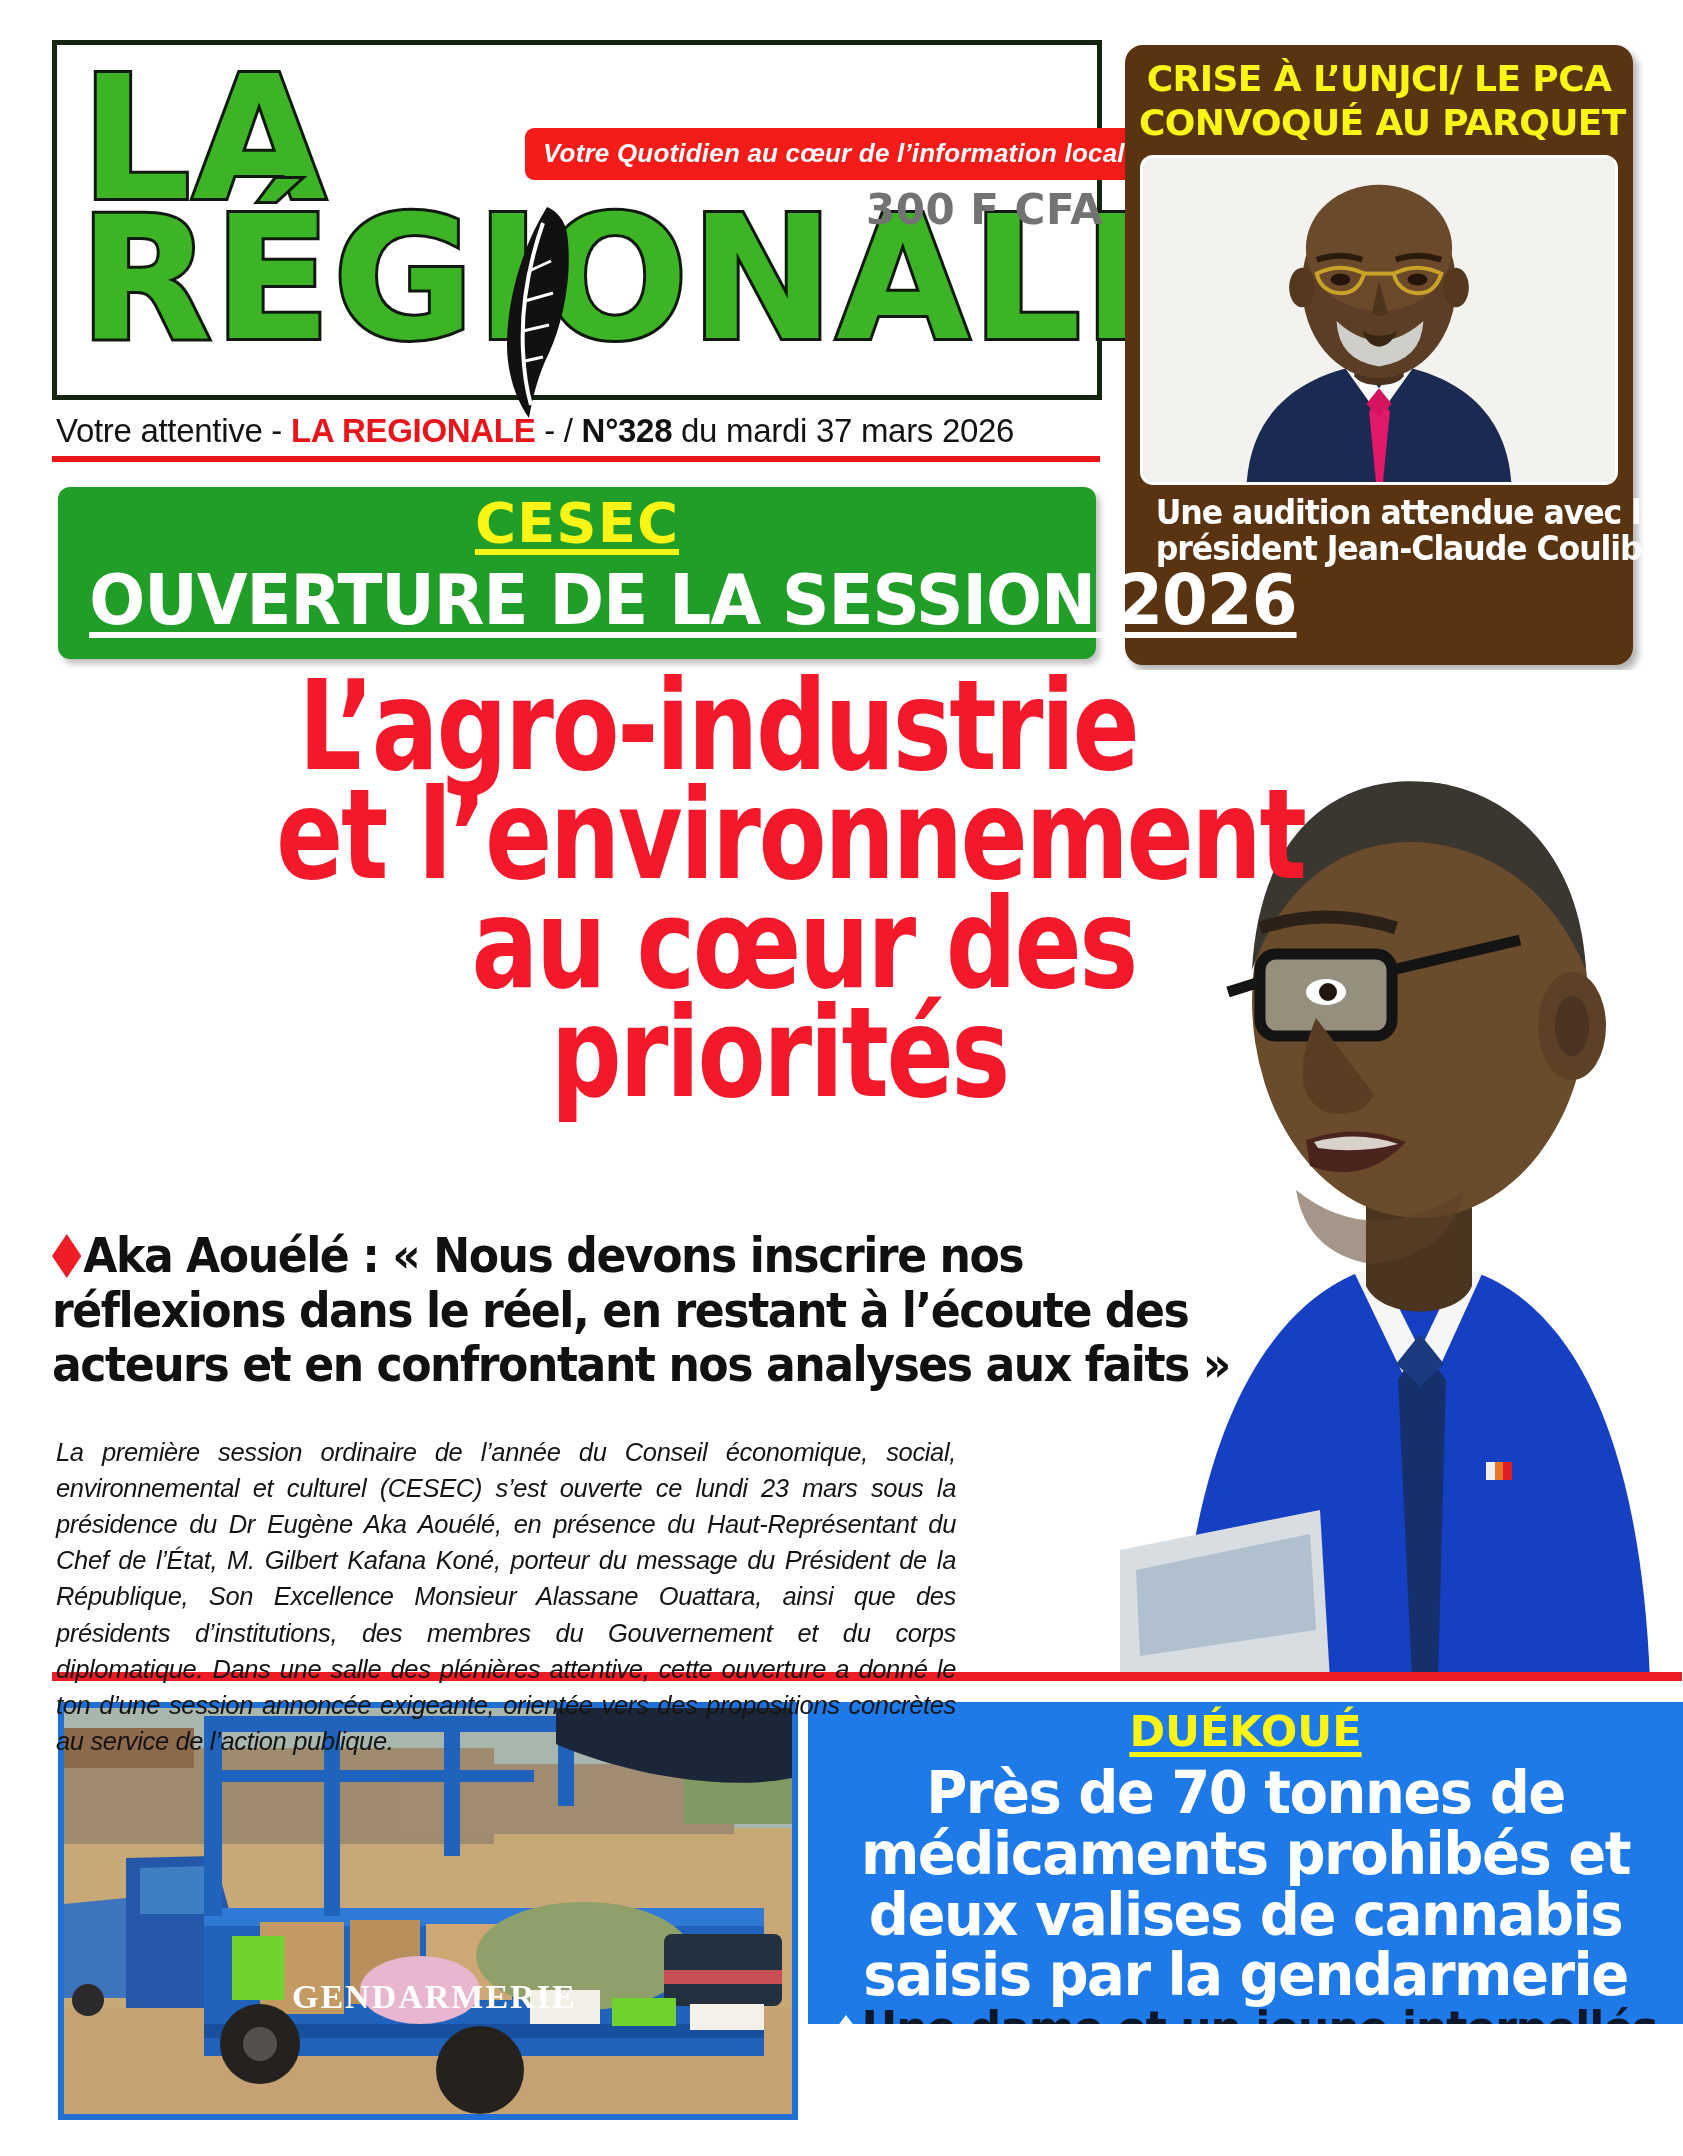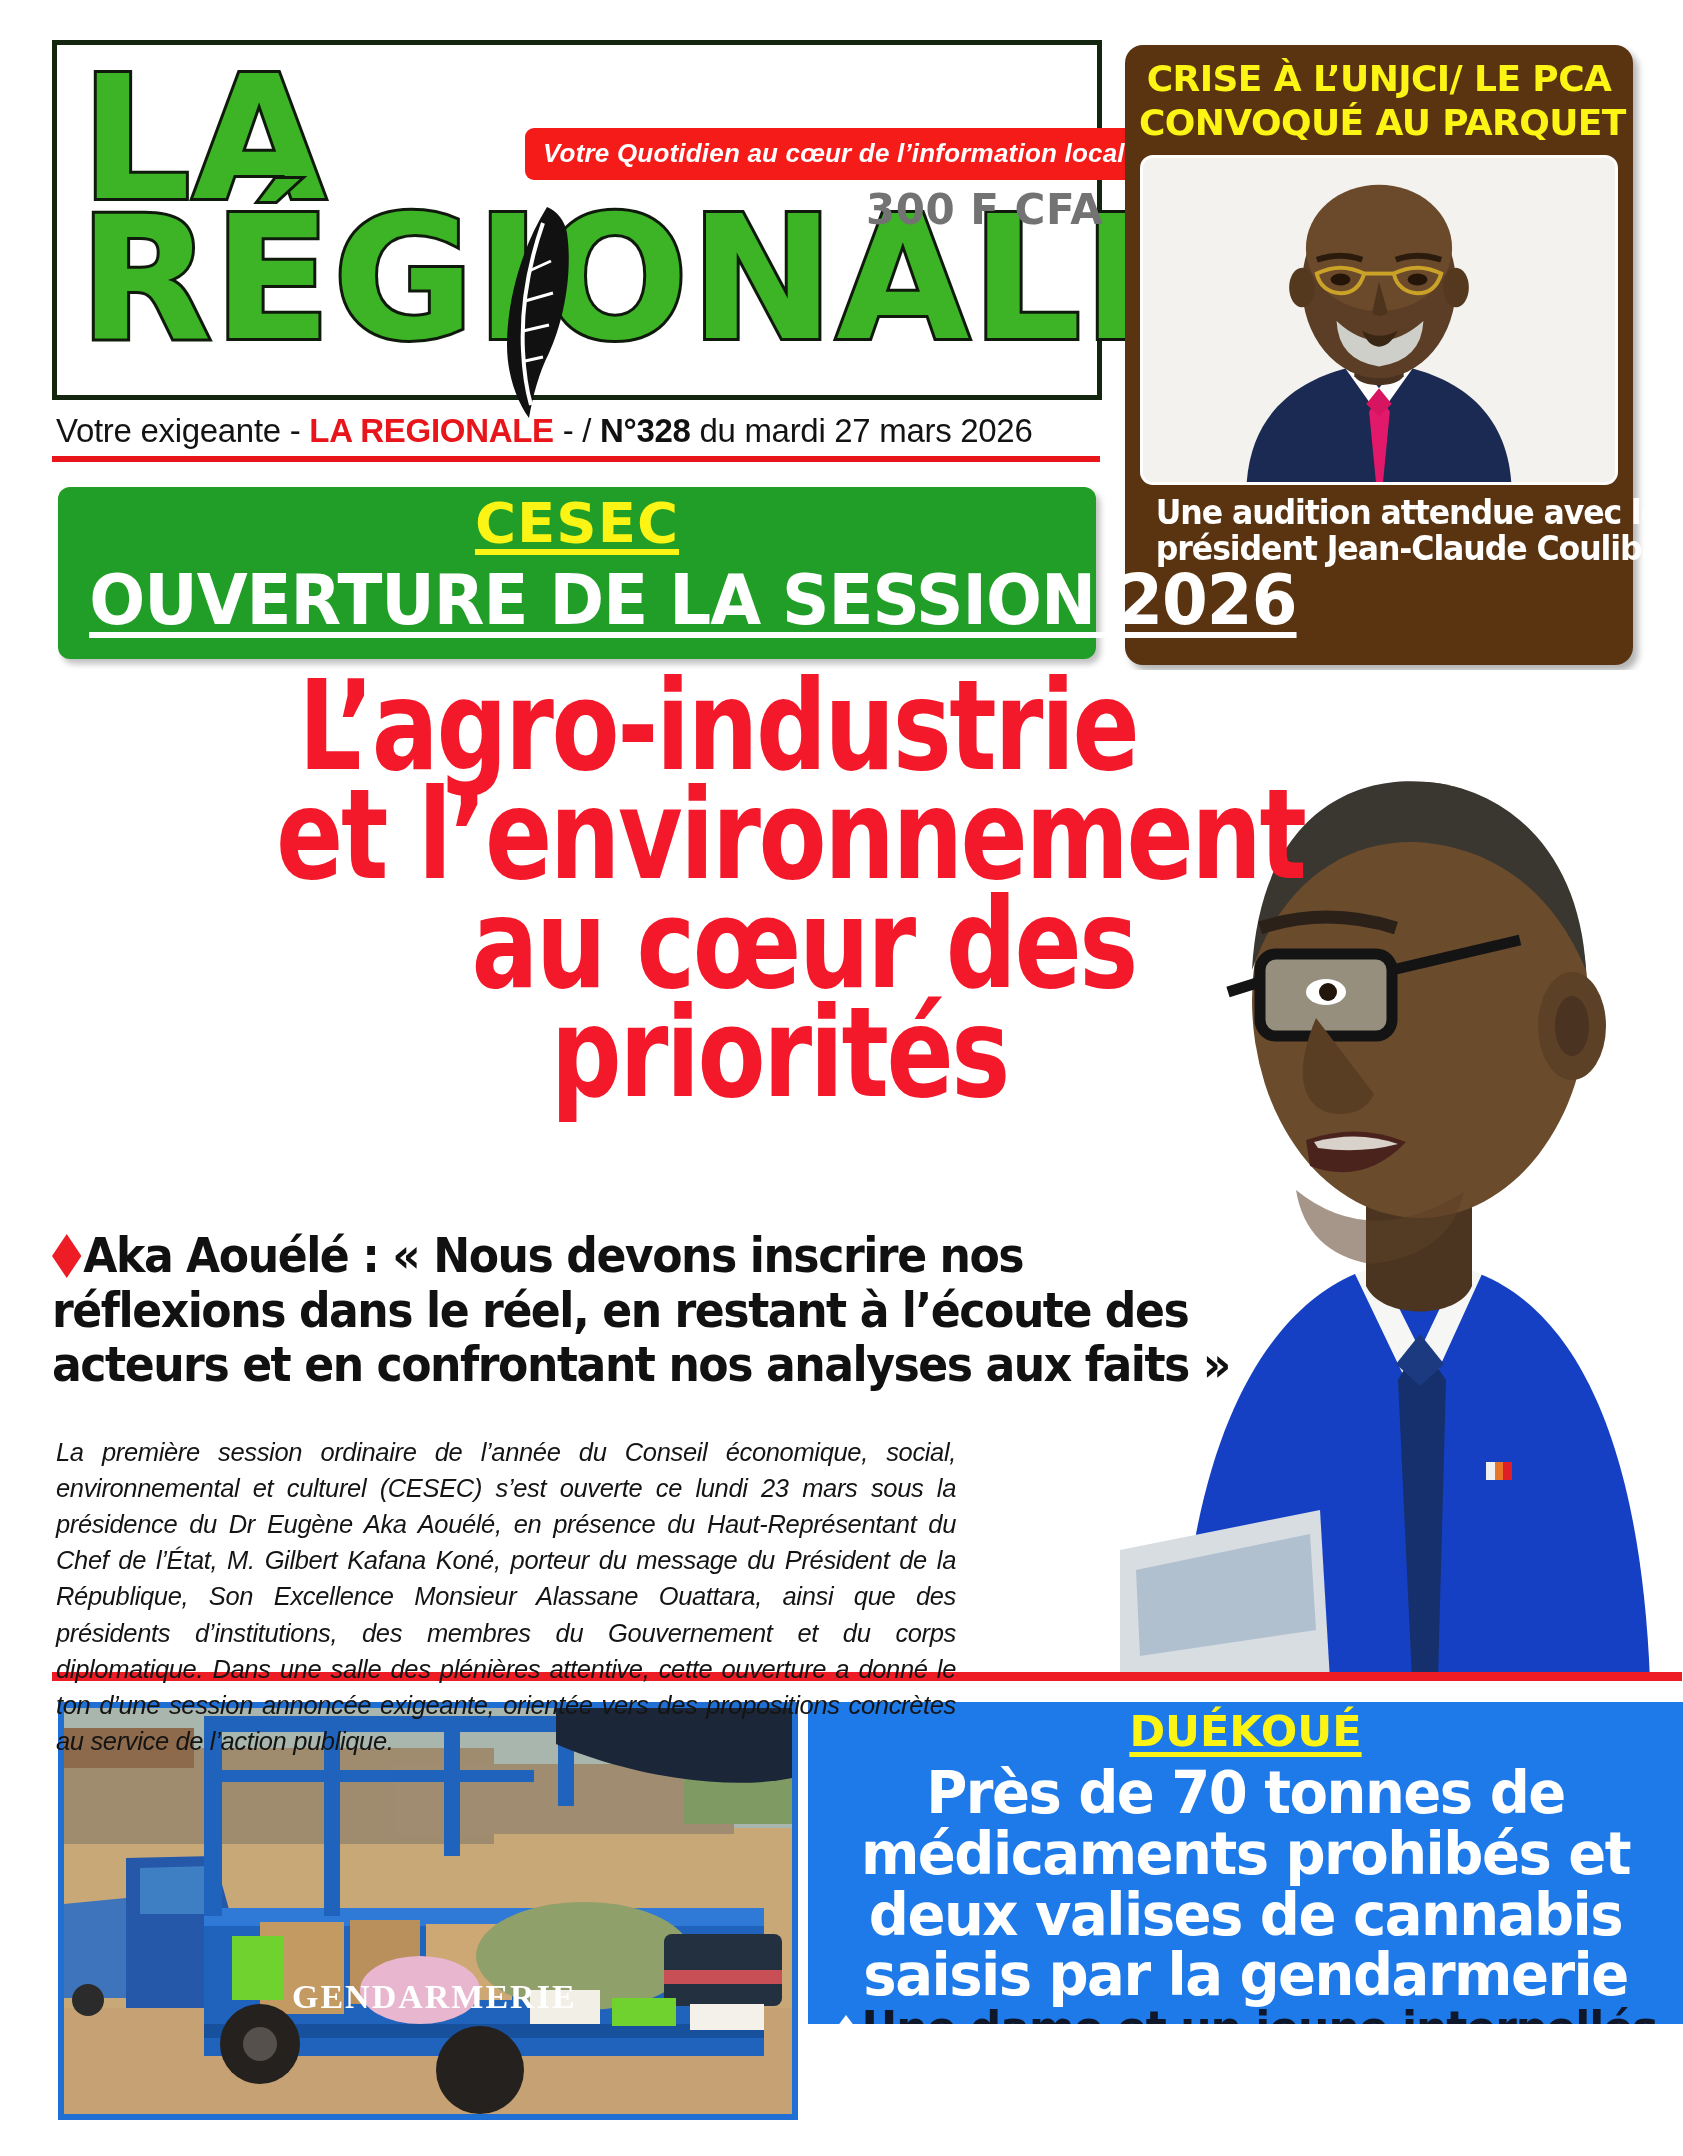--- a/index.html
+++ b/index.html
@@ -377,21 +377,21 @@
         <path d="M66 18 C 52 58, 44 104, 46 146 C 47 168, 50 186, 54 200" stroke="#ffffff" stroke-width="4" fill="none"></path>
         <path d="M52 66 L 74 56 M48 96 L 76 88 M46 126 L 72 120 M48 156 L 66 152" stroke="#ffffff" stroke-width="3" fill="none"></path>
       </svg>
     </div>
 
     <div class="tagline">Votre Quotidien au cœur de l’information locale !</div>
 
     <div class="price">300 F CFA</div>
 
     <div class="dateline-wrap">
-      <div class="dateline"><span>Votre exigeante - </span><span class="brand">LA REGIONALE</span><span> - / </span><span class="issue">N°328</span><span> du mardi 27 mars 2026</span></div>
+      <div class="dateline"><span>Votre attentive - </span><span class="brand">LA REGIONALE</span><span> - / </span><span class="issue">N°328</span><span> du mardi 37 mars 2026</span></div>
       <div class="dateline-rule"></div>
     </div>
   </div>
 
   <div class="teaser-box">
     <div class="teaser-kicker">
       <span>CRISE À L’UNJCI/ LE PCA</span>
       <span>CONVOQUÉ AU PARQUET</span>
     </div>
 

